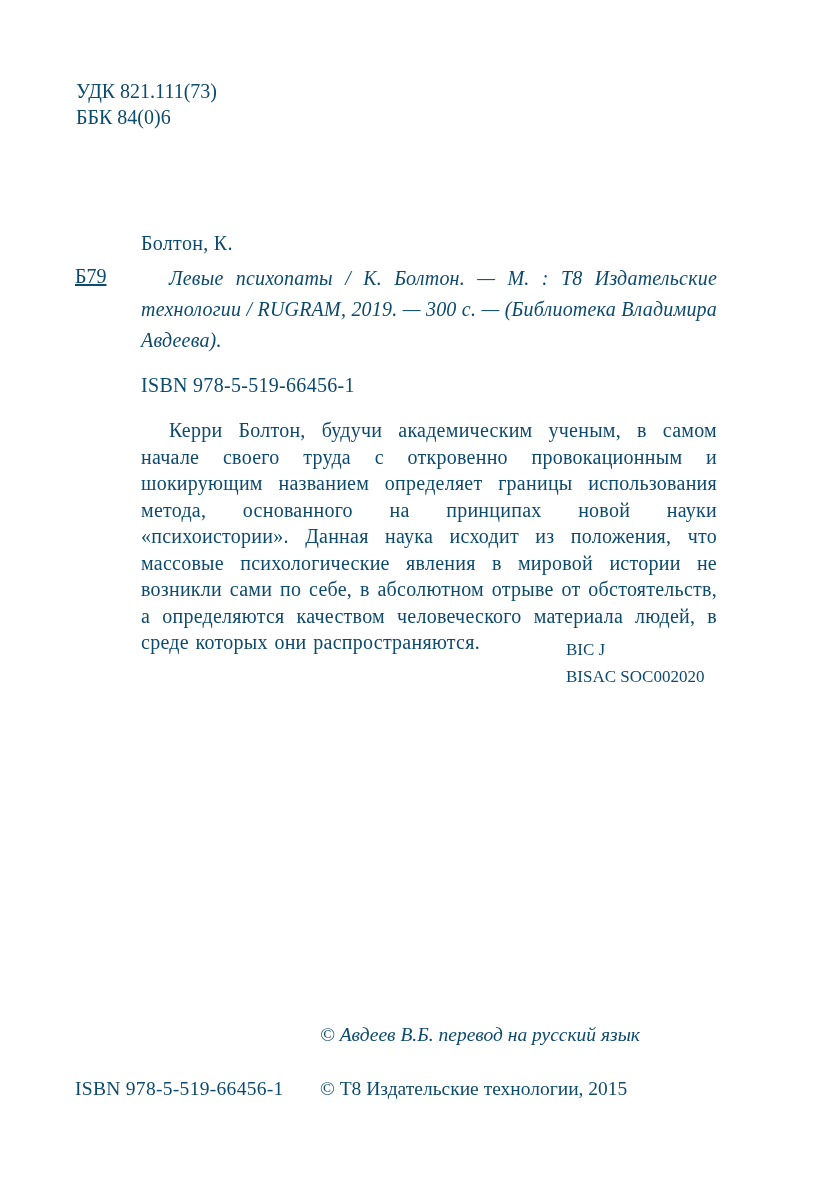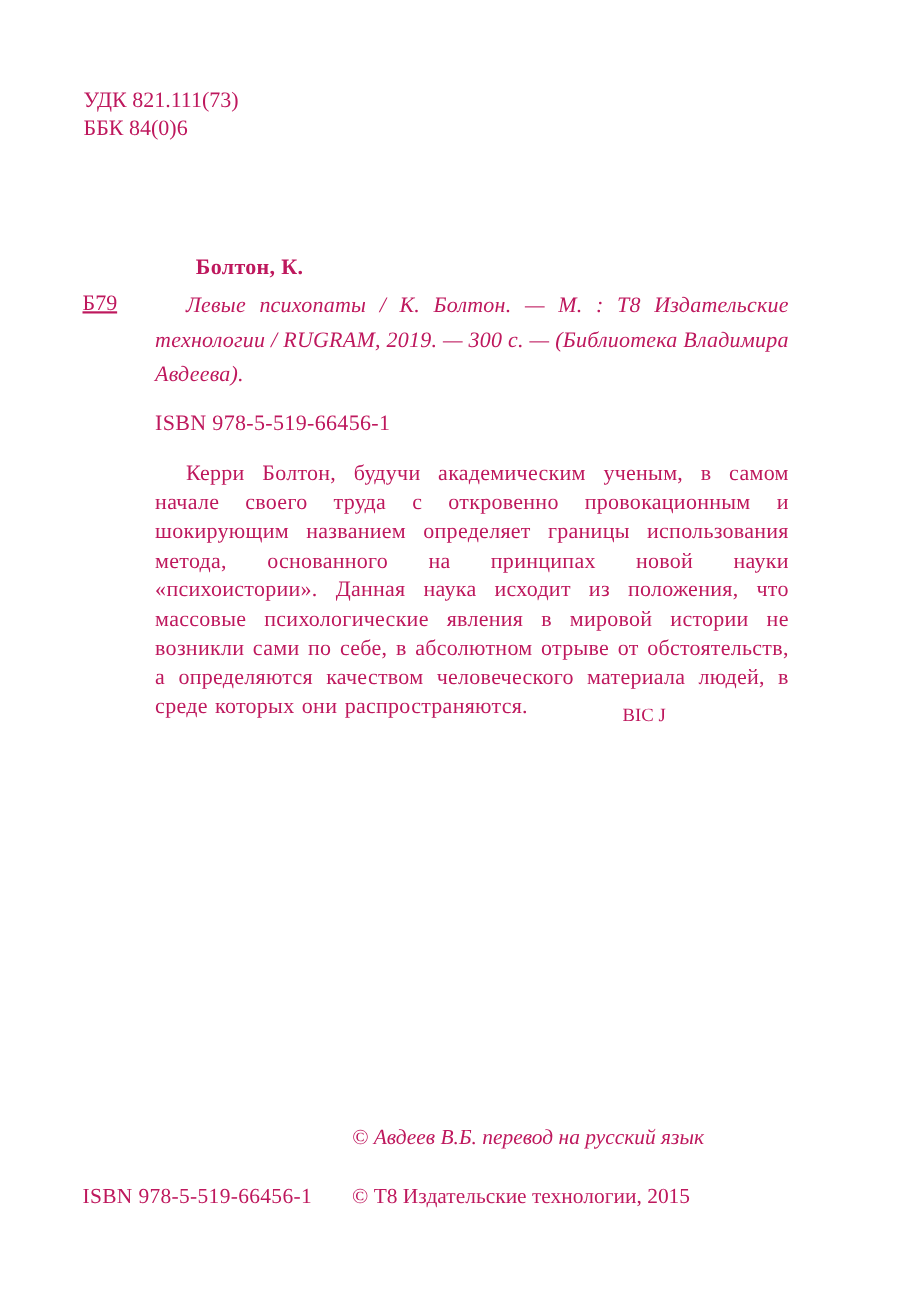--- a/index.html
+++ b/index.html
@@ -5,41 +5,40 @@
   html, body {
     margin: 0;
     padding: 0;
     background: #ffffff;
   }
   .page {
     position: relative;
     width: 840px;
     height: 1191px;
     background: #ffffff;
-    color: #be185d;
+    color: #0c4a6e;
     font-family: "Liberation Serif", "DejaVu Serif", serif;
     font-size: 20px;
     line-height: 26px;
     overflow: hidden;
   }
   .udk-block {
     position: absolute;
     left: 76px;
     top: 78px;
   }
   .udk-block div {
     line-height: 26px;
   }
   .author-heading {
     position: absolute;
     left: 141px;
     top: 230px;
-    font-weight: bold;
+    font-weight: normal;
     letter-spacing: 0.3px;
-    margin-left: 37px;
   }
   .catalog-code {
     position: absolute;
     left: 75px;
     top: 263px;
     text-decoration: underline;
   }
   .bib-block {
     position: absolute;
     left: 141px;
@@ -120,20 +119,21 @@
   <div class="catalog-code">Б79</div>
 
   <div class="bib-block">Левые психопаты / К. Болтон. — М. : Т8 Издательские технологии / RUGRAM, 2019. — 300 с. — (Библиотека Владимира Авдеева).</div>
 
   <div class="isbn-top">ISBN 978-5-519-66456-1</div>
 
   <div class="annotation">Керри Болтон, будучи академическим ученым, в самом начале своего труда с откровенно провокационным и шокирующим названием определяет границы использования метода, основанного на принципах новой науки «психоистории». Данная наука исходит из положения, что массовые психологические явления в мировой истории не возникли сами по себе, в абсолютном отрыве от обстоятельств, а определяются качеством человеческого материала людей, в среде которых они распространяются.</div>
 
   <div class="codes-block">
     <div>BIC J</div>
+    <div>BISAC SOC002020</div>
   </div>
 
   <div class="credits-block">
     <div>© Авдеев В.Б. перевод на русский язык</div>
   </div>
 
   <div class="bottom-row">
     <div class="isbn-bottom">ISBN 978-5-519-66456-1</div>
     <div class="publisher-copyright">© Т8 Издательские технологии, 2015</div>
   </div>

